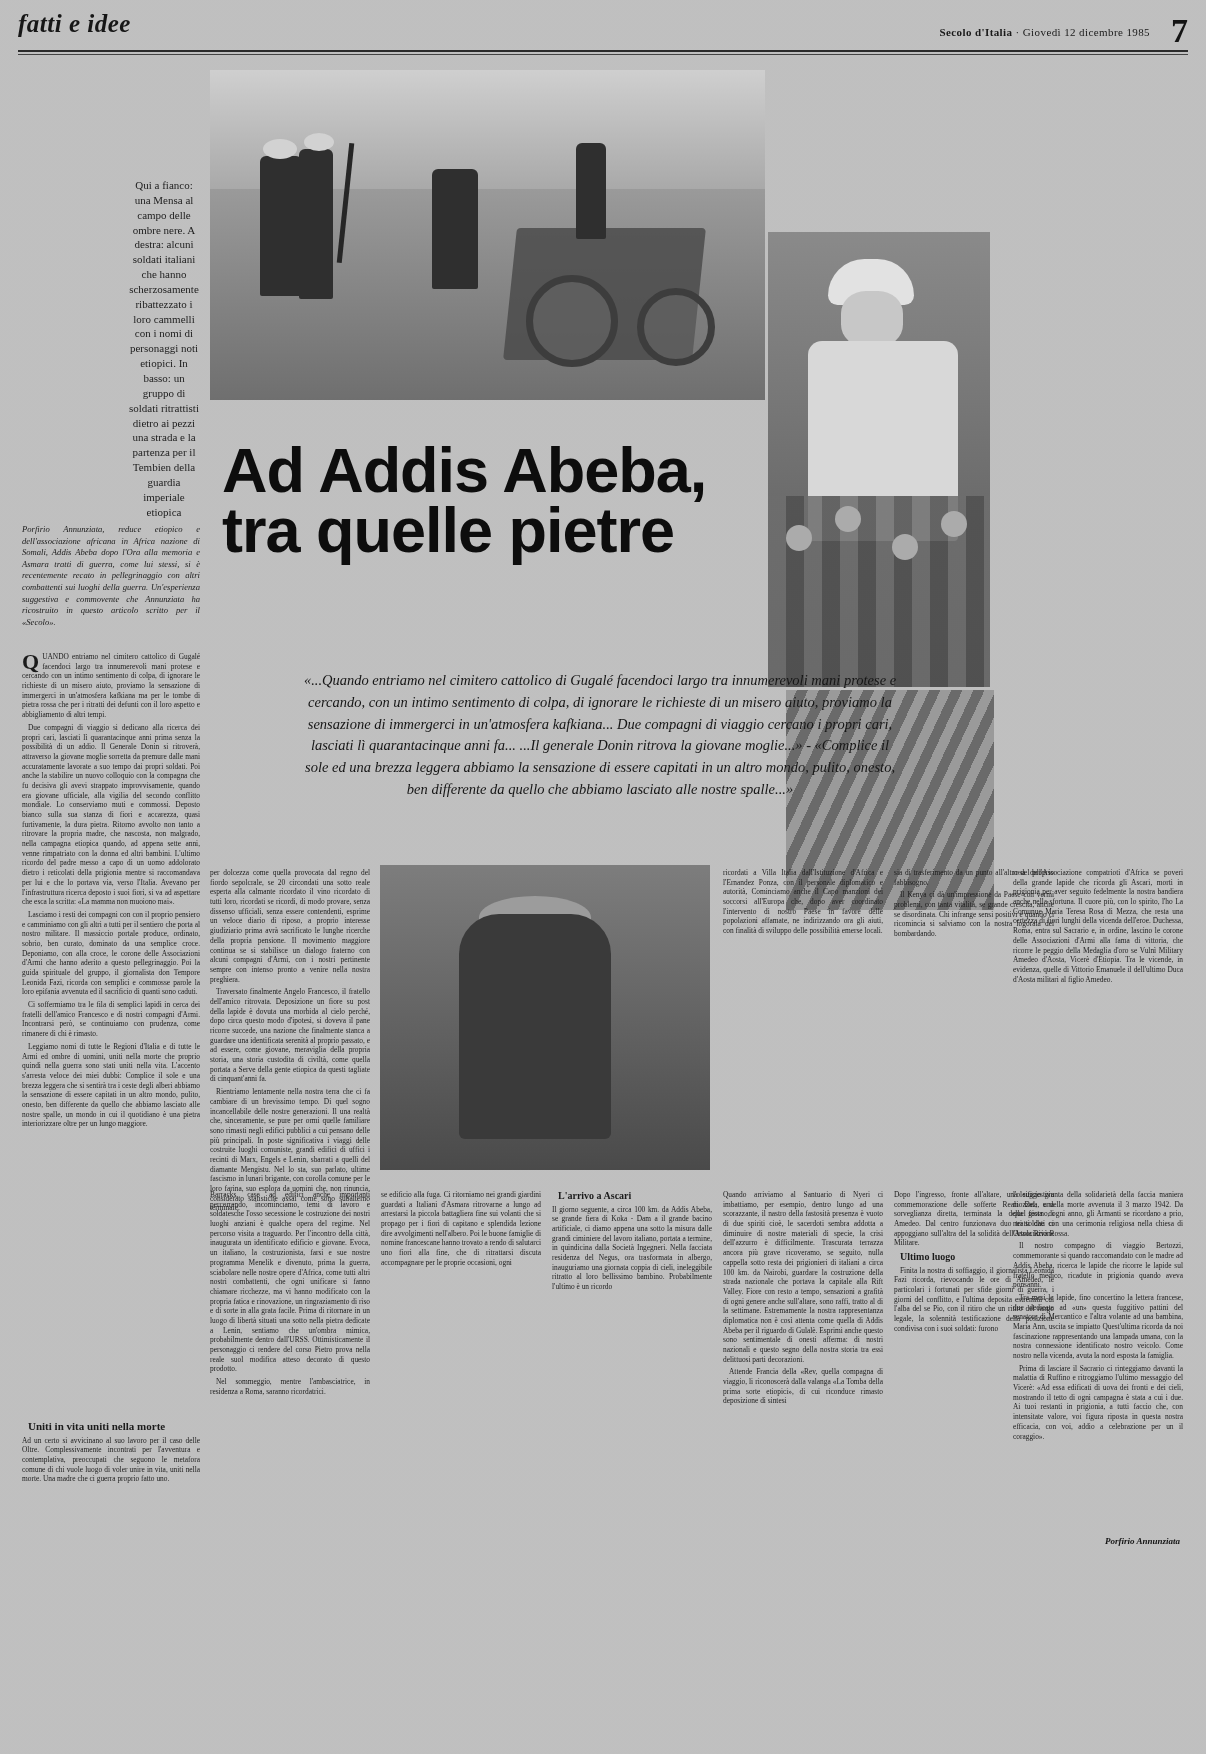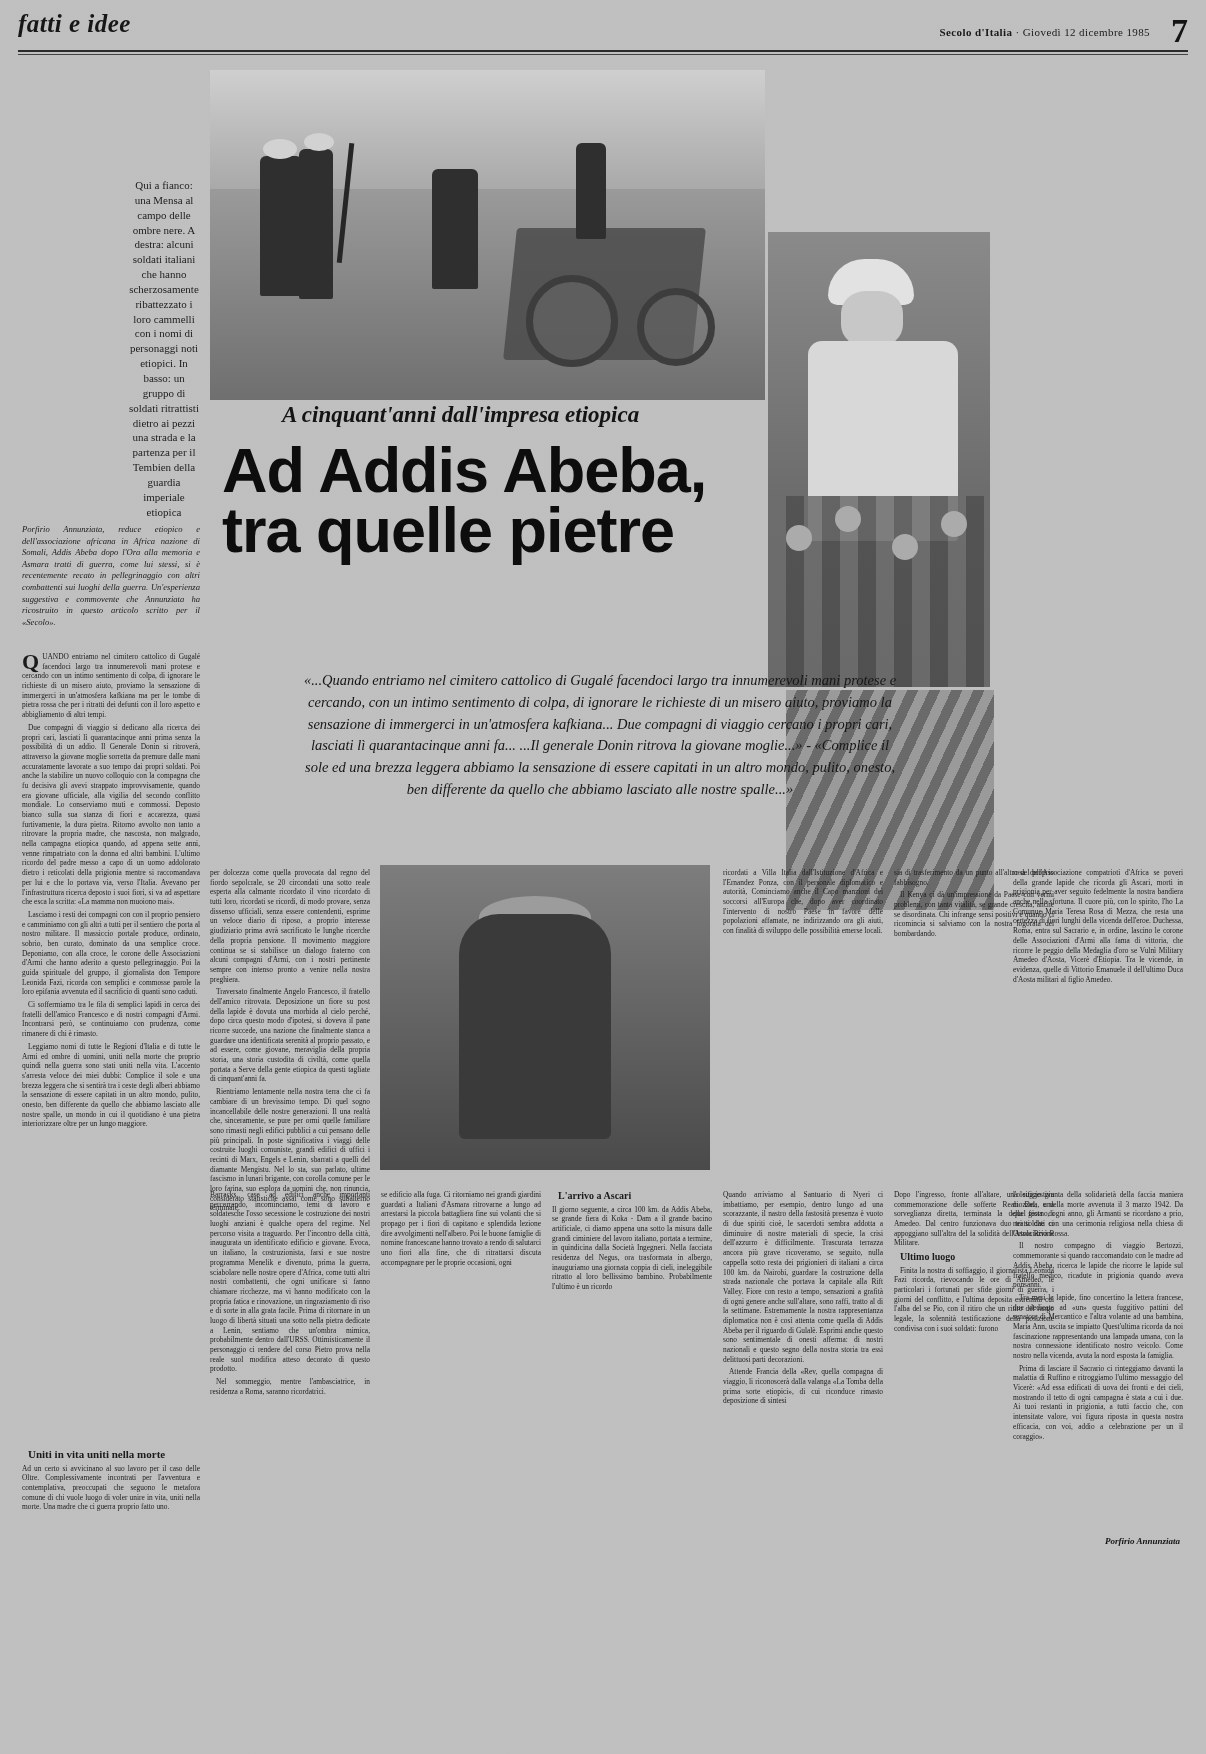--- a/index.html
+++ b/index.html
@@ -142,21 +142,21 @@
   }
   .col p{margin:0 0 3px 0;text-indent:6px;}
   .col p.first{text-indent:0;}
   .dropcap::first-letter{
     float:left;font-size:22px;line-height:18px;padding:1px 3px 0 0;font-weight:700;
   }
   .subhead{
     font-weight:700;font-size:10px;line-height:1.15;margin:6px 0 3px 0;text-indent:0;
     font-family:"Liberation Serif",serif;
   }
-  .subhead.big{font-size:11px;margin-top:28px;}
+  .subhead.big{font-size:11px;}
 
   #col1{left:22px;top:652px;width:178px;height:860px;}
   #col2{left:22px;top:1420px;width:178px;height:320px;}
 
   .col-wide{
     position:absolute;
     font-size:7.4px;line-height:1.31;text-align:justify;color:#1b1b1b;
   }
   #colx1{left:210px;top:1190px;width:160px;}
   #colx2{left:381px;top:1190px;width:160px;}
@@ -222,21 +222,20 @@
   </div>
 
   <div class="photo" id="photo-cemetery">
     <div class="bg"></div>
     <div class="hat"></div>
     <div class="fig"></div>
   </div>
 
   <div class="caption-left">Qui a fianco: una Mensa al campo delle ombre nere. A destra: alcuni soldati italiani che hanno scherzosamente ribattezzato i loro cammelli con i nomi di personaggi noti etiopici. In basso: un gruppo di soldati ritrattisti dietro ai pezzi una strada e la partenza per il Tembien della guardia imperiale etiopica</div>
 
-  <div class="kicker">A cinquant'anni dall'impresa etiopica</div>
   <div class="headline">
     <span>Ad Addis Abeba,</span>
     <span>tra quelle pietre</span>
   </div>
 
   <div class="standfirst">«...Quando entriamo nel cimitero cattolico di Gugalé facendoci largo tra innumerevoli mani protese e cercando, con un intimo sentimento di colpa, di ignorare le richieste di un misero aiuto, proviamo la sensazione di immergerci in un'atmosfera kafkiana... Due compagni di viaggio cercano i propri cari, lasciati lì quarantacinque anni fa... ...Il generale Donin ritrova la giovane moglie...» - «Complice il sole ed una brezza leggera abbiamo la sensazione di essere capitati in un altro mondo, pulito, onesto, ben differente da quello che abbiamo lasciato alle nostre spalle...»</div>
 
   <div class="author-note">Porfirio Annunziata, reduce etiopico e dell'associazione africana in Africa nazione di Somali, Addis Abeba dopo l'Ora alla memoria e Asmara tratti di guerra, come lui stessi, si è recentemente recato in pellegrinaggio con altri combattenti sui luoghi della guerra. Un'esperienza suggestiva e commovente che Annunziata ha ricostruito in questo articolo scritto per il «Secolo».</div>
 
   <div class="col" id="col1">

